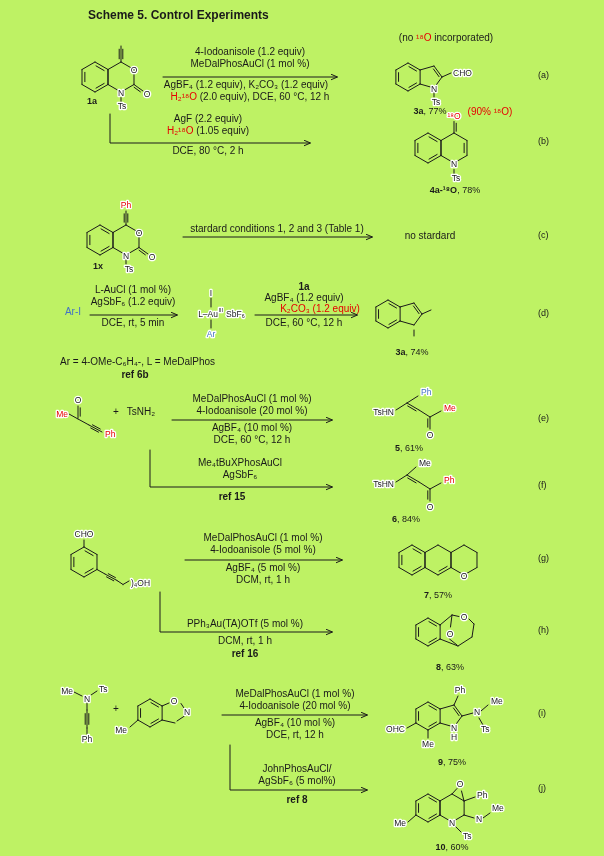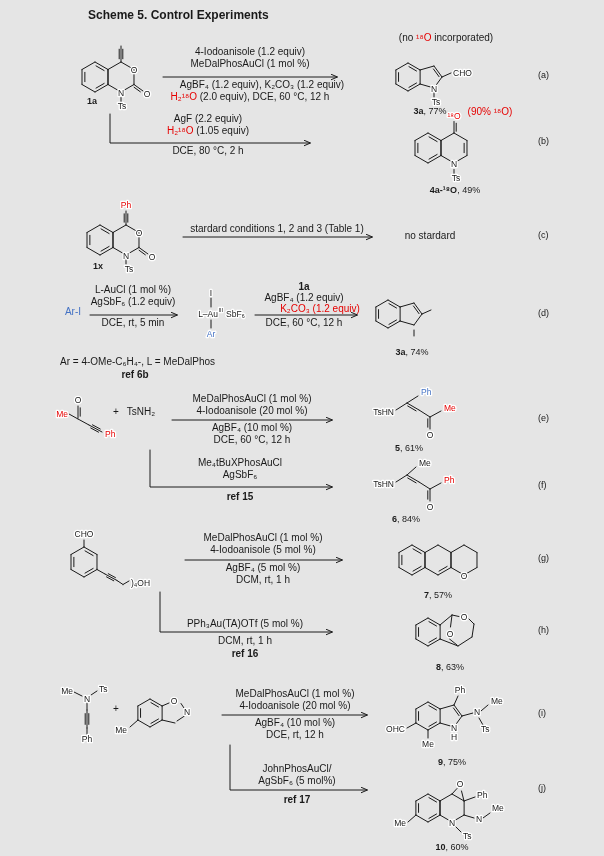--- a/index.html
+++ b/index.html
@@ -1,16 +1,16 @@
 <!DOCTYPE html>
 <html><head>
 <meta charset="utf-8">
 <style>
   html,body{margin:0;padding:0;background:#ffffff}
-  .page{position:relative;width:604px;height:856px;font-family:"Liberation Sans","DejaVu Sans",sans-serif;color:#1a1a1a;background:#e5e5e5;overflow:hidden}
+  .page{position:relative;width:604px;height:856px;font-family:"Liberation Sans","DejaVu Sans",sans-serif;color:#1a1a1a;background:#bef264;overflow:hidden}
   .title{position:absolute;left:88px;top:8px;font-size:12px;font-weight:700;margin:0}
   .t{position:absolute;font-size:10px;line-height:10px;white-space:nowrap;transform:translateX(-50%)}
   .tl{transform:none}
   .comp{font-size:9px}
   .tag{position:absolute;left:538px;font-size:9px}
   .b{font-weight:700}
   .red{color:#e60000}
   .blue{color:#4472c4}
   svg.skel{position:absolute;left:0;top:0}
   .skel line,.skel path{stroke:#1a1a1a;stroke-width:1;fill:none;stroke-linecap:round}
@@ -360,33 +360,33 @@
       <text x="479" y="821.5" class="mid">N</text>
       <text x="492" y="811">Me</text>
       <text x="452" y="826" class="mid">N</text>
       <text x="463" y="838.5">Ts</text>
       <text x="406" y="826" class="end">Me</text>
     </g>
   </svg>
 
   <div class="t" style="left:250px;top:47px">4-Iodoanisole (1.2 equiv)</div>
   <div class="t" style="left:250px;top:59px">MeDalPhosAuCl (1 mol %)</div>
-  <div class="t" style="left:262px;top:80px">AgBF₄ (1.2 equiv), K₂CO₃ (1.2 equiv)</div>
+  <div class="t" style="left:246px;top:80px">AgBF₄ (1.2 equiv), K₂CO₃ (1.2 equiv)</div>
   <div class="t" style="left:250px;top:92px"><span class="red">H₂¹⁸O</span><span> (2.0 equiv), DCE, 60 °C, 12 h</span></div>
   <div class="t" style="left:446px;top:33px"><span>(no </span><span class="red">¹⁸O</span><span> incorporated)</span></div>
   <div class="tag" style="top:70px">(a)</div>
   <div class="t comp" style="left:92px;top:96px"><b>1a</b></div>
   <div class="t comp" style="left:430px;top:106px"><b>3a</b><span>, 77%</span></div>
 
   <div class="t" style="left:208px;top:114px">AgF (2.2 equiv)</div>
   <div class="t" style="left:208px;top:126px"><span class="red">H₂¹⁸O</span><span> (1.05 equiv)</span></div>
   <div class="t" style="left:208px;top:146px">DCE, 80 °C, 2 h</div>
   <div class="t red" style="left:490px;top:107px">(90% ¹⁸O)</div>
   <div class="tag" style="top:136px">(b)</div>
-  <div class="t comp" style="left:455px;top:185px"><b>4a-¹⁸O</b><span>, 49%</span></div>
+  <div class="t comp" style="left:455px;top:185px"><b>4a-¹⁸O</b><span>, 78%</span></div>
 
   <div class="t" style="left:277px;top:224px">stardard conditions 1, 2 and 3 (Table 1)</div>
   <div class="t" style="left:430px;top:231px">no stardard</div>
   <div class="tag" style="top:230px">(c)</div>
   <div class="t comp" style="left:98px;top:261px"><b>1x</b></div>
 
   <div class="t blue" style="left:73px;top:307px">Ar-I</div>
   <div class="t" style="left:133px;top:285px">L-AuCl (1 mol %)</div>
   <div class="t" style="left:133px;top:297px">AgSbF₆ (1.2 equiv)</div>
   <div class="t" style="left:133px;top:318px">DCE, rt, 5 min</div>
@@ -403,21 +403,21 @@
   <div class="t" style="left:141px;top:407px">TsNH₂</div>
   <div class="t" style="left:252px;top:394px">MeDalPhosAuCl (1 mol %)</div>
   <div class="t" style="left:252px;top:406px">4-Iodoanisole (20 mol %)</div>
   <div class="t" style="left:252px;top:423px">AgBF₄ (10 mol %)</div>
   <div class="t" style="left:252px;top:435px">DCE, 60 °C, 12 h</div>
   <div class="t comp" style="left:409px;top:443px"><b>5</b><span>, 61%</span></div>
   <div class="tag" style="top:413px">(e)</div>
 
   <div class="t" style="left:240px;top:458px">Me₄tBuXPhosAuCl</div>
   <div class="t" style="left:240px;top:470px">AgSbF₆</div>
-  <div class="t b" style="left:240px;top:492px">ref 15</div>
+  <div class="t b" style="left:232px;top:492px">ref 15</div>
   <div class="t comp" style="left:406px;top:514px"><b>6</b><span>, 84%</span></div>
   <div class="tag" style="top:480px">(f)</div>
 
   <div class="t" style="left:263px;top:533px">MeDalPhosAuCl (1 mol %)</div>
   <div class="t" style="left:263px;top:545px">4-Iodoanisole (5 mol %)</div>
   <div class="t" style="left:263px;top:563px">AgBF₄ (5 mol %)</div>
   <div class="t" style="left:263px;top:575px">DCM, rt, 1 h</div>
   <div class="t comp" style="left:438px;top:590px"><b>7</b><span>, 57%</span></div>
   <div class="tag" style="top:553px">(g)</div>
 
@@ -430,16 +430,16 @@
   <div class="t" style="left:116px;top:704px">+</div>
   <div class="t" style="left:295px;top:689px">MeDalPhosAuCl (1 mol %)</div>
   <div class="t" style="left:295px;top:701px">4-Iodoanisole (20 mol %)</div>
   <div class="t" style="left:295px;top:718px">AgBF₄ (10 mol %)</div>
   <div class="t" style="left:295px;top:730px">DCE, rt, 12 h</div>
   <div class="t comp" style="left:452px;top:757px"><b>9</b><span>, 75%</span></div>
   <div class="tag" style="top:708px">(i)</div>
 
   <div class="t" style="left:297px;top:764px">JohnPhosAuCl/</div>
   <div class="t" style="left:297px;top:776px">AgSbF₆ (5 mol%)</div>
-  <div class="t b" style="left:297px;top:795px">ref 17</div>
+  <div class="t b" style="left:297px;top:795px">ref 8</div>
   <div class="t comp" style="left:452px;top:842px"><b>10</b><span>, 60%</span></div>
   <div class="tag" style="top:783px">(j)</div>
 </div>
 
 </body></html>

